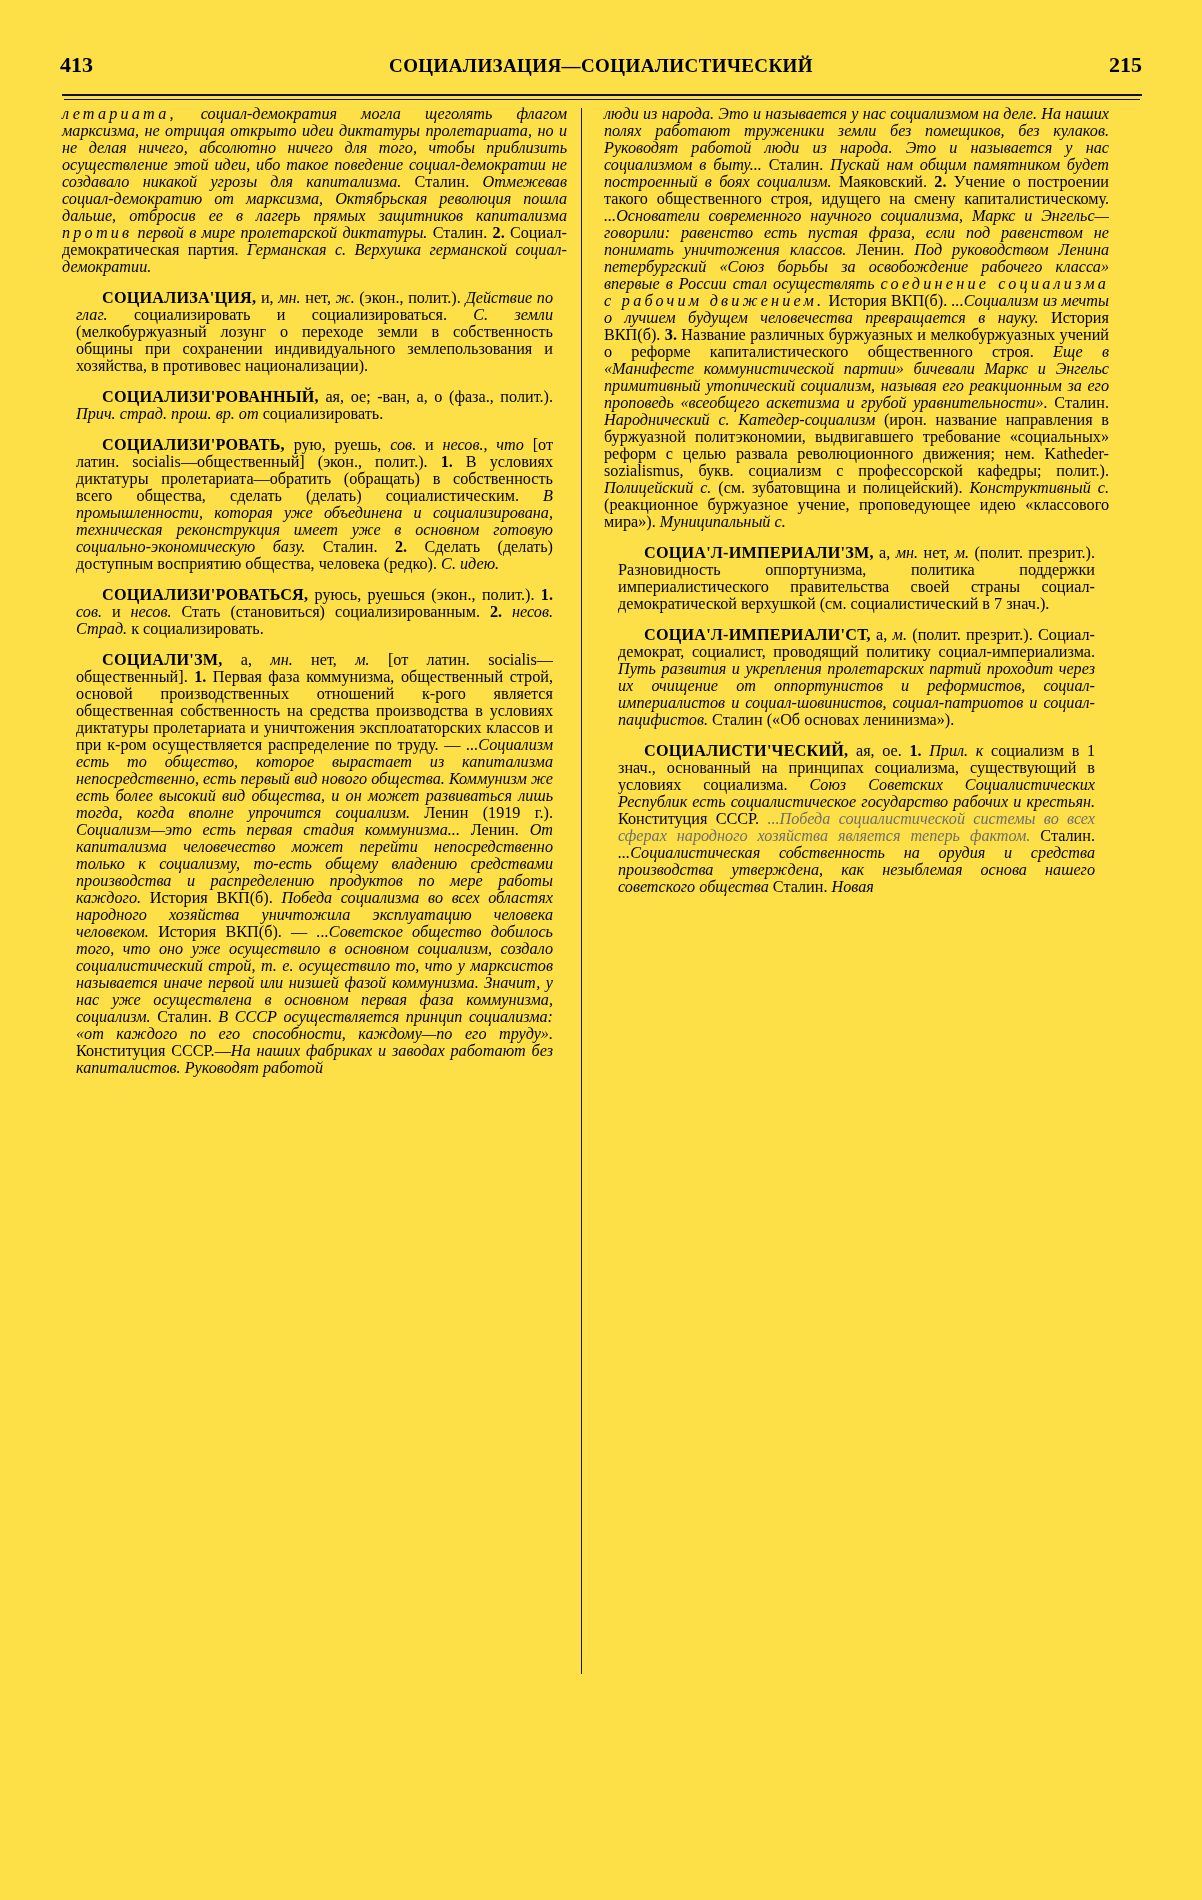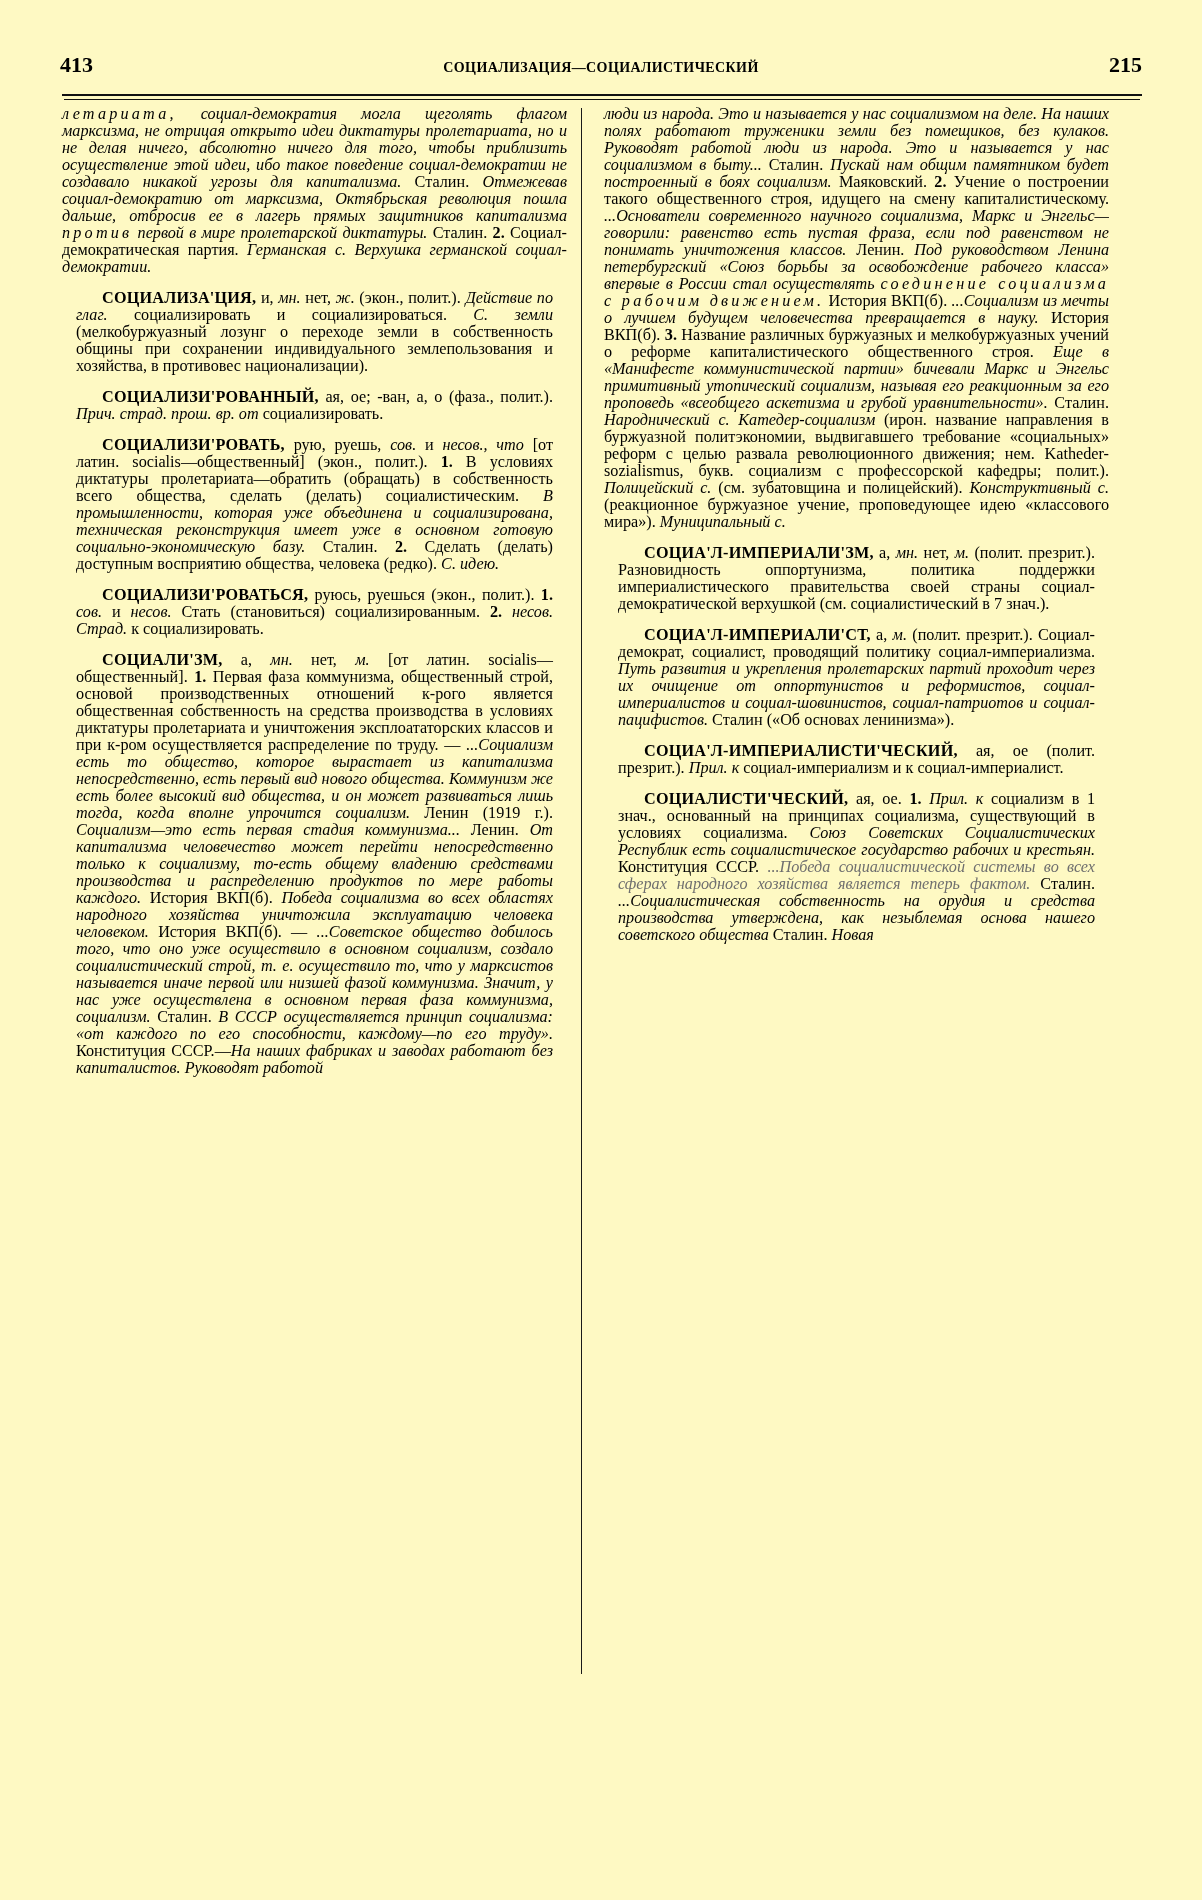--- a/index.html
+++ b/index.html
@@ -15,21 +15,21 @@
     color: #000000;
     position: relative;
     overflow: hidden;
   }
 
   .page {
     position: absolute;
     left: 0; top: 0;
     width: 1202px;
     height: 1900px;
-    background: #fef9c3;
+    background: #fde047;
   }
 
   
   .runhead {
     position: absolute;
     left: 60px;
     top: 52px;
     width: 1082px;
     height: 34px;
     display: flex;
@@ -37,21 +37,21 @@
     justify-content: space-between;
   }
   .folio {
     font-weight: bold;
     font-size: 22px;
     letter-spacing: 0px;
     font-family: "Liberation Serif", serif;
   }
   .runhead-title {
     font-weight: bold;
-    font-size: 14px;
+    font-size: 19px;
     letter-spacing: 0.4px;
     white-space: nowrap;
   }
 
   .rule {
     position: absolute;
     left: 62px;
     top: 94px;
     width: 1080px;
     height: 0;
@@ -161,21 +161,20 @@
     <div class="divider"></div>
 
     <div class="col col-right">
 
       <p class="para"><span class="it">люди из народа. Это и называется у нас социализмом на деле. На наших полях работают труженики земли без помещиков, без кулаков. Руководят работой люди из народа. Это и называется у нас социализмом в быту...</span><span> Сталин. </span><span class="it">Пускай нам общим памятником будет построенный в боях социализм.</span><span> Маяковский. </span><span class="b">2.</span><span> Учение о построении такого общественного строя, идущего на смену капиталистическому. </span><span class="it">...Основатели современного научного социализма, Маркс и Энгельс—говорили: равенство есть пустая фраза, если под равенством не понимать уничтожения классов.</span><span> Ленин. </span><span class="it">Под руководством Ленина петербургский «Союз борьбы за освобождение рабочего класса» впервые в России стал осуществлять </span><span class="sp">соединение социализма с рабочим движением.</span><span> История ВКП(б). </span><span class="it">...Социализм из мечты о лучшем будущем человечества превращается в науку.</span><span> История ВКП(б). </span><span class="b">3.</span><span> Название различных буржуазных и мелкобуржуазных учений о реформе капиталистического общественного строя. </span><span class="it">Еще в «Манифесте коммунистической партии» бичевали Маркс и Энгельс примитивный утопический социализм, называя его реакционным за его проповедь «всеобщего аскетизма и грубой уравнительности».</span><span> Сталин. </span><span class="it">Народнический с. Катедер-социализм</span><span> (ирон. название направления в буржуазной политэкономии, выдвигавшего требование «социальных» реформ с целью развала революционного движения; нем. Katheder-sozialismus, букв. социализм с профессорской кафедры; полит.). </span><span class="it">Полицейский с.</span><span> (см. зубатовщина и полицейский). </span><span class="it">Конструктивный с.</span><span> (реакционное буржуазное учение, проповедующее идею «классового мира»). </span><span class="it">Муниципальный с.</span></p>
 
       <p class="entry"><span class="hw">СОЦИА'Л-ИМПЕРИАЛИ'ЗМ,</span><span> а, </span><span class="it">мн.</span><span> нет, </span><span class="it">м.</span><span> (полит. презрит.). </span><span>Разновидность оппортунизма, политика поддержки империалистического правительства своей страны социал-демократической верхушкой (см. социалистический в 7 знач.).</span></p>
 
       <p class="entry"><span class="hw">СОЦИА'Л-ИМПЕРИАЛИ'СТ,</span><span> а, </span><span class="it">м.</span><span> (полит. презрит.). </span><span>Социал-демократ, социалист, проводящий политику социал-империализма. </span><span class="it">Путь развития и укрепления пролетарских партий проходит через их очищение от оппортунистов и реформистов, социал-империалистов и социал-шовинистов, социал-патриотов и социал-пацифистов.</span><span> Сталин («Об основах ленинизма»).</span></p>
 
-      <p class="entry"><span class="hw">СОЦИА'Л-ИМПЕРИАЛИСТИ'ЧЕСКИЙ,</span><span> ая, ое (полит. презрит.). </span><span class="it">Прил. к</span><span> социал-империализм и к социал-империалист.</span></p>
 
 
 
       <p class="entry"><span class="hw">СОЦИАЛИСТИ'ЧЕСКИЙ,</span><span> ая, ое. </span><span class="b">1.</span><span class="it"> Прил. к</span><span> социализм в 1 знач., основанный на принципах социализма, существующий в условиях социализма. </span><span class="it">Союз Советских Социалистических Республик есть социалистическое государство рабочих и крестьян.</span><span> Конституция СССР. </span><span class="it faint">...Победа социалистической системы во всех сферах народного хозяйства является теперь фактом.</span><span> Сталин. </span><span class="it">...Социалистическая собственность на орудия и средства производства утверждена, как незыблемая основа нашего советского общества</span><span> Сталин. </span><span class="it">Новая</span></p>
 
     </div>
   </div>
 </div>
 
 </body></html>

